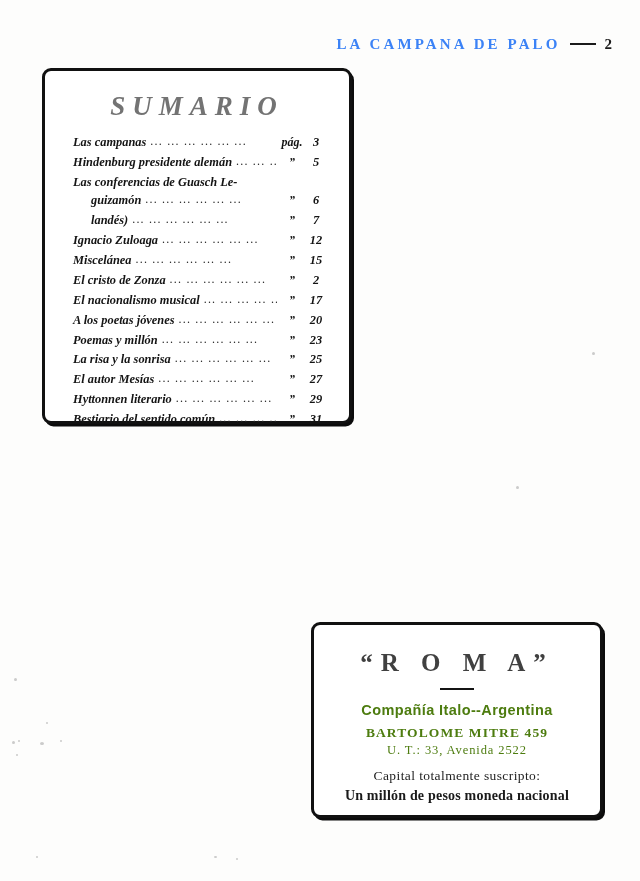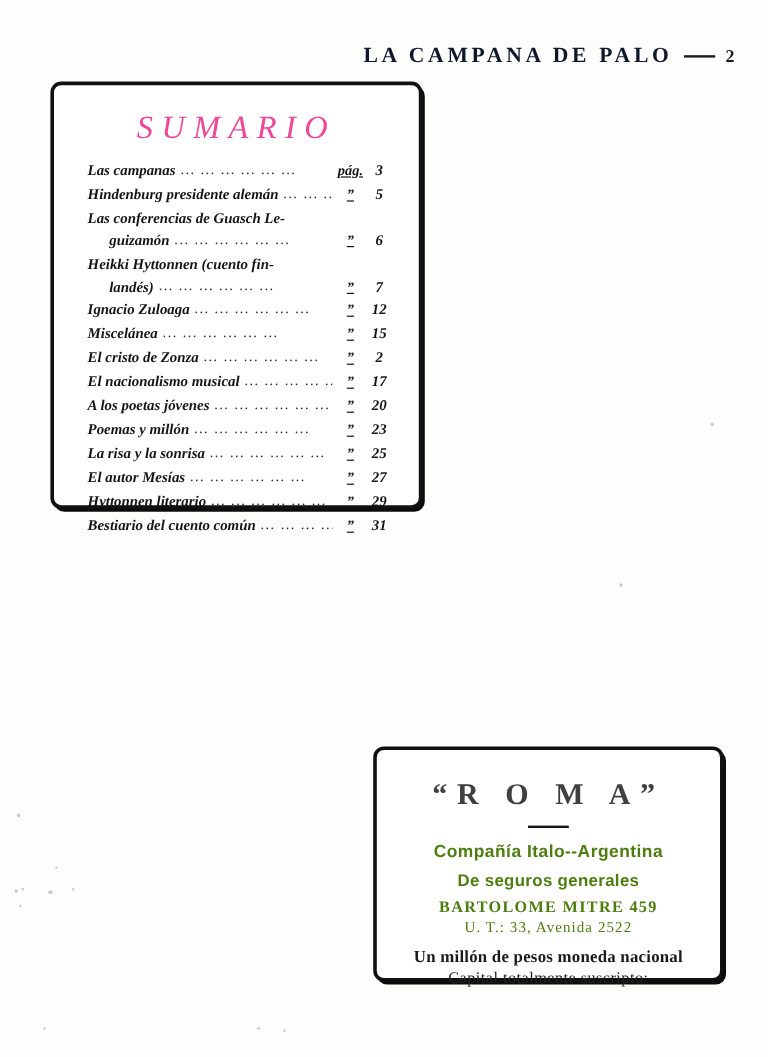--- a/index.html
+++ b/index.html
@@ -28,24 +28,24 @@
     position: absolute;
     top: 36px;
     right: 28px;
     display: flex;
     align-items: baseline;
     gap: 9px;
     white-space: nowrap;
   }
   .running-head-title {
     font-family: "Liberation Serif", "DejaVu Serif", serif;
-    font-size: 18px;
+    font-size: 15px;
     font-weight: 700;
     letter-spacing: 3.1px;
-    color: #0f172a;
+    color: #3b82f6;
     margin-left: 33px;
   }
   .running-head-rule {
     display: inline-block;
     width: 26px;
     height: 2px;
     background: #1b1b1b;
     position: relative;
     top: -4px;
   }
@@ -69,25 +69,25 @@
   #sumario-box {
     left: 42px;
     top: 68px;
     width: 310px;
     height: 356px;
     padding: 12px 14px 10px 14px;
   }
   .sumario-title {
     text-align: center;
     font-size: 27px;
-    font-weight: 400;
+    font-weight: 700;
     font-style: italic;
     letter-spacing: 7px;
     margin: 8px 0 14px 0;
-    color: #ec4899;
+    color: #737373;
     font-family: "Liberation Serif", "DejaVu Serif", serif;
   }
 
   .toc {
     padding: 0 6px 0 14px;
   }
   .toc-entry {
     display: flex;
     align-items: baseline;
     font-style: italic;
@@ -116,21 +116,20 @@
     letter-spacing: 1.2px;
     font-size: 12px;
   }
   .toc-mark {
     flex: 0 0 auto;
     font-style: italic;
     font-weight: 700;
     font-size: 12px;
     width: 22px;
     text-align: center;
-    text-decoration: underline;
   }
   .toc-page {
     flex: 0 0 auto;
     width: 26px;
     text-align: center;
     font-style: italic;
     font-weight: 700;
     font-size: 12.4px;
   }
 
@@ -253,23 +252,20 @@
         </div>
         <div class="toc-entry tight">
           <span class="toc-text">Las conferencias de Guasch Le-</span>
         </div>
         <div class="toc-cont">
           <span class="toc-text">guizamón</span>
           <span class="toc-leader">...   ...   ...   ...   ...   ...</span>
           <span class="toc-mark">”</span>
           <span class="toc-page">6</span>
         </div>
-        <div class="toc-entry tight">
-          <span class="toc-text">Heikki Hyttonnen (cuento fin-</span>
-        </div>
         <div class="toc-cont">
           <span class="toc-text">landés)</span>
           <span class="toc-leader">...   ...   ...   ...   ...   ...</span>
           <span class="toc-mark">”</span>
           <span class="toc-page">7</span>
         </div>
         <div class="toc-entry">
           <span class="toc-text">Ignacio Zuloaga</span>
           <span class="toc-leader">...   ...   ...   ...   ...   ...</span>
           <span class="toc-mark">”</span>
@@ -317,37 +313,36 @@
           <span class="toc-mark">”</span>
           <span class="toc-page">27</span>
         </div>
         <div class="toc-entry">
           <span class="toc-text">Hyttonnen literario</span>
           <span class="toc-leader">...   ...   ...   ...   ...   ...</span>
           <span class="toc-mark">”</span>
           <span class="toc-page">29</span>
         </div>
         <div class="toc-entry">
-          <span class="toc-text">Bestiario del cuento común</span>
+          <span class="toc-text">Bestiario del sentido común</span>
           <span class="toc-leader">...   ...   ...   ...   ...   ...</span>
           <span class="toc-mark">”</span>
           <span class="toc-page">31</span>
         </div>
       </div>
   </div>
 
   <div class="press-box" id="roma-box">
     <div class="roma-brand">“R O M A”</div>
     <div class="roma-divider"></div>
     <div class="roma-line roma-company">Compañía Italo--Argentina</div>
-    <div class="roma-line roma-business">De seguros generales</div>
     <div class="roma-line roma-address">BARTOLOME MITRE 459</div>
     <div class="roma-line roma-phone">U. T.: 33, Avenida 2522</div>
+    <div class="roma-line roma-capital">Capital totalmente suscripto:</div>
     <div class="roma-line roma-capital-amount">Un millón de pesos moneda nacional</div>
-    <div class="roma-line roma-capital">Capital totalmente suscripto:</div>
   </div>
 
   <div class="speck" style="left:14px;top:678px;width:3px;height:3px;"></div>
   <div class="speck" style="left:40px;top:742px;width:4px;height:3px;"></div>
   <div class="speck" style="left:18px;top:740px;width:2px;height:2px;"></div>
   <div class="speck" style="left:46px;top:722px;width:2px;height:2px;"></div>
   <div class="speck" style="left:12px;top:741px;width:3px;height:3px;"></div>
   <div class="speck" style="left:60px;top:740px;width:2px;height:2px;"></div>
   <div class="speck" style="left:16px;top:754px;width:2px;height:2px;"></div>
   <div class="speck" style="left:516px;top:486px;width:3px;height:3px;"></div>

